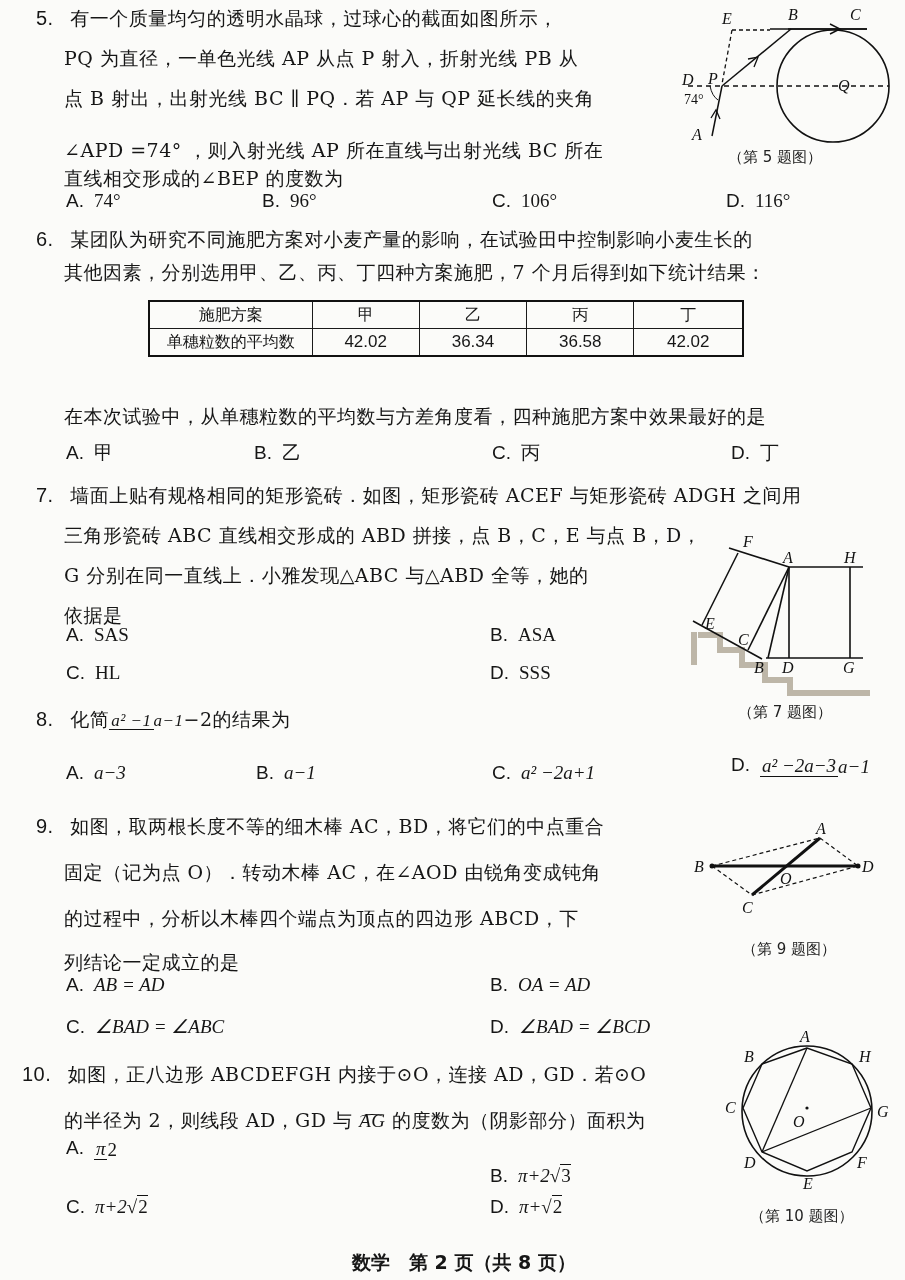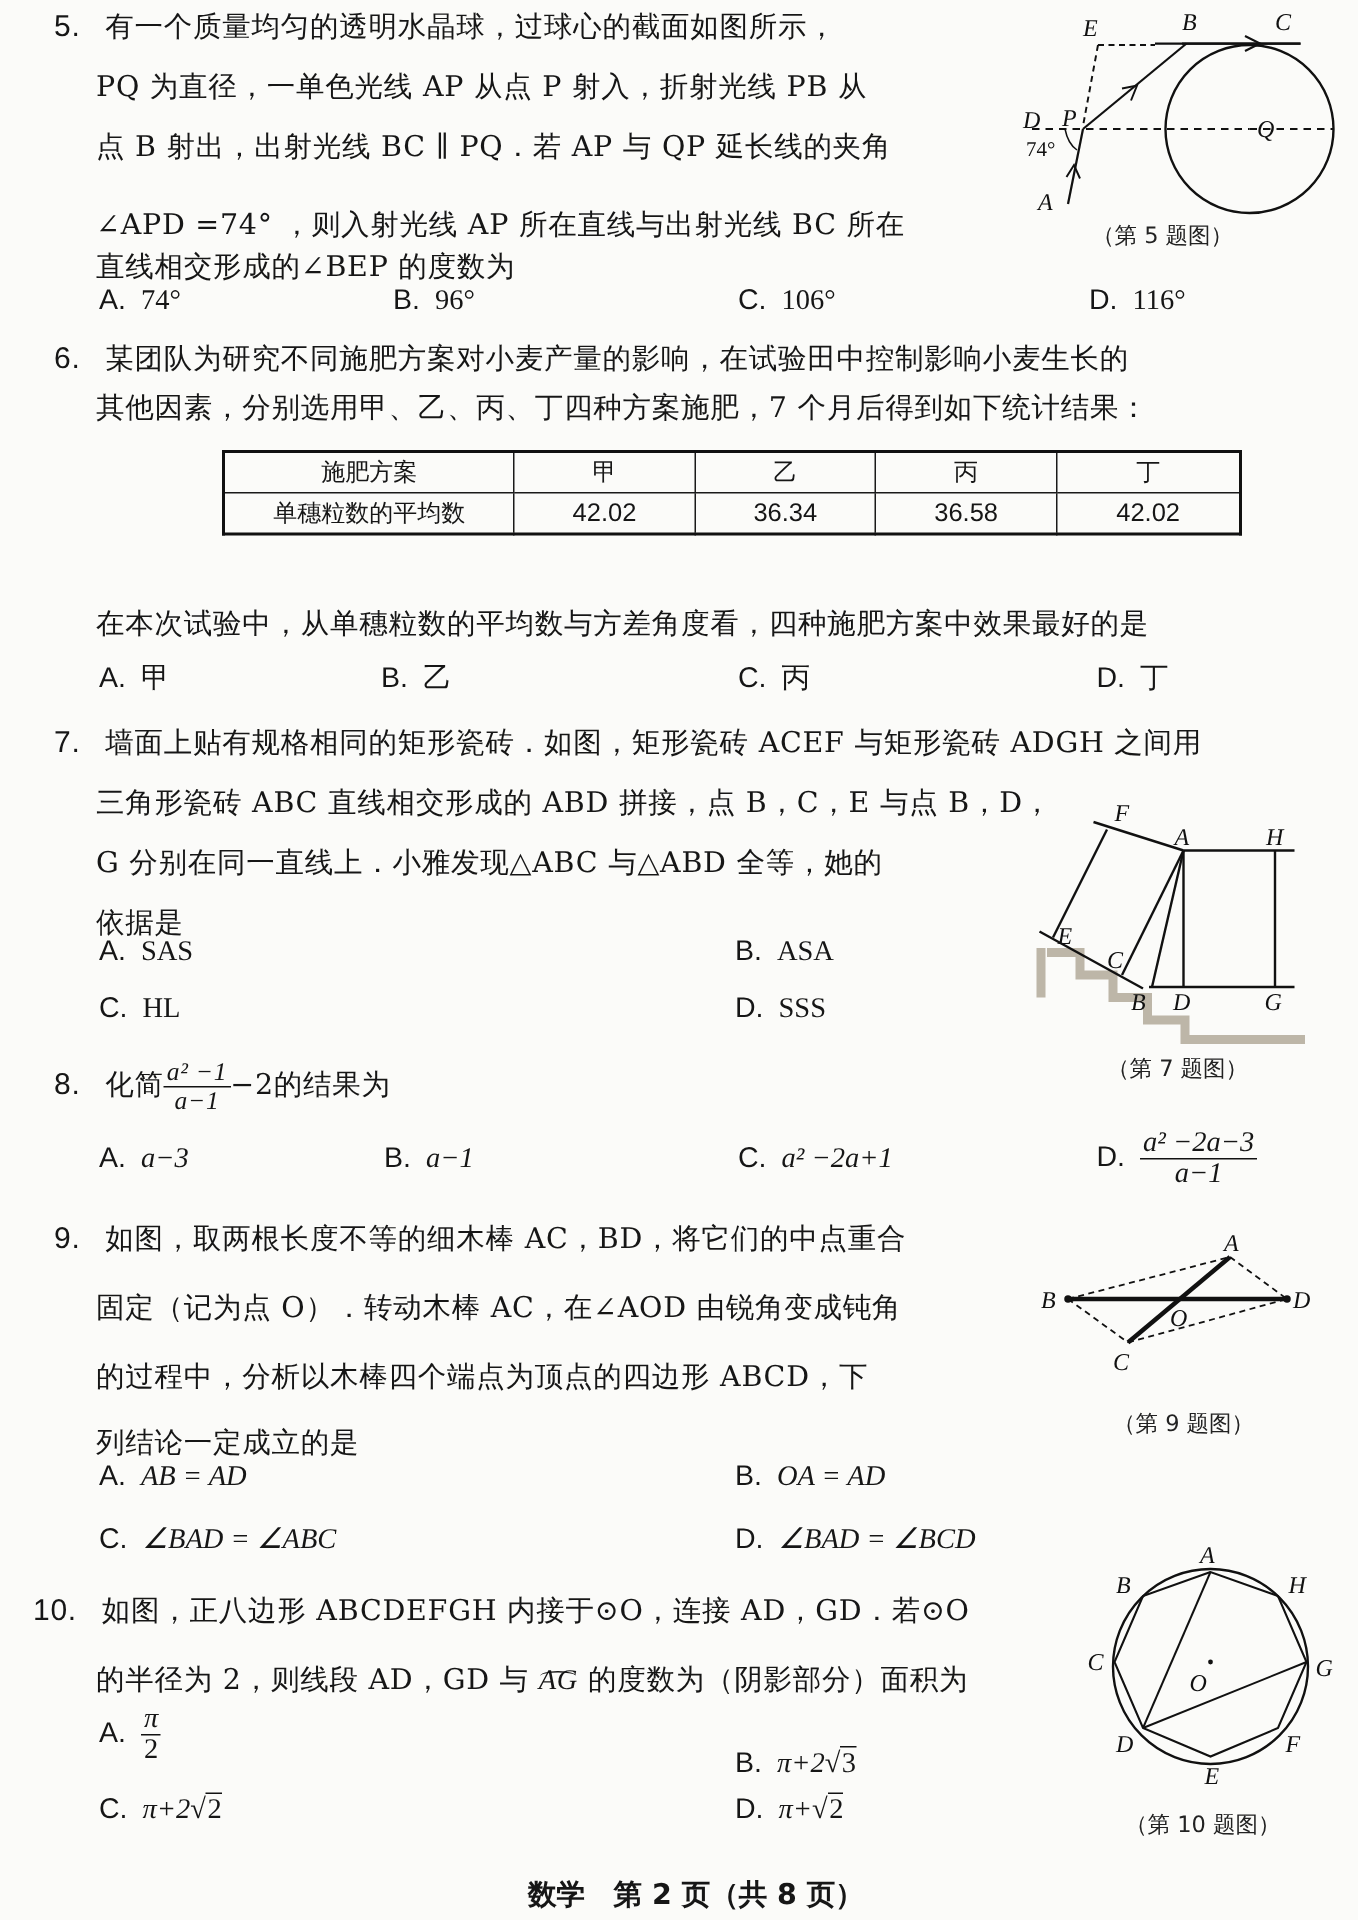--- a/index.html
+++ b/index.html
@@ -20,21 +20,21 @@
   table.stats {
     border-collapse: collapse;
     font-size: 17px;
     font-family: "Liberation Sans", sans-serif;
   }
   table.stats td {
     border: 1.5px solid #1a1a1a; text-align: center; height: 26px; padding: 0 6px;
   }
   table.stats td.h { font-family: "DejaVu Serif", serif; font-size: 16px; }
   table.stats { border: 2.5px solid #111; }
-  .frac { display: inline-flex; flex-direction: column; align-items: center; vertical-align: middle; line-height: 1.05; }
+  .frac { display: inline-flex; flex-direction: row; align-items: center; vertical-align: middle; line-height: 1.05; }
   .frac .num { border-bottom: 1.4px solid #111; padding: 0 2px; }
   .footer { font-family: "DejaVu Sans", sans-serif; font-size: 19px; font-weight: bold; margin-left: 32px; }
   svg text { font-family: "Liberation Serif", serif; font-style: italic; font-size: 16px; fill: #111; }
   .sqrt { border-top: 1.3px solid #111; padding-left: 1px; }
 </style>
 </head>
 <body>
 
 <div>
   <div class="abs line" style="left:36px; top:-2px;">
@@ -84,21 +84,21 @@
   <div class="abs caption" style="left:728px; top:148px;">（第 5 题图）</div>
 </div>
 
 <div>
   <div class="abs line" style="left:36px; top:219px;">
     <span class="qnum">6.</span>
     <span style="margin-left:10px">某团队为研究不同施肥方案对小麦产量的影响，在试验田中控制影响小麦生长的</span>
   </div>
   <div class="abs line" style="left:64px; top:252px;">其他因素，分别选用甲、乙、丙、丁四种方案施肥，7 个月后得到如下统计结果：</div>
 
-  <table class="abs stats" style="left:148px; top:300px; width:680px;">
+  <table class="abs stats" style="left:148px; top:300px; width:596px;">
     <colgroup>
         <col style="width:188px">
         <col style="width:117px">
         <col style="width:117px">
         <col style="width:117px">
         <col style="width:119px">
       </colgroup>
     <tbody>
         <tr>
       <td class="h">施肥方案</td>

